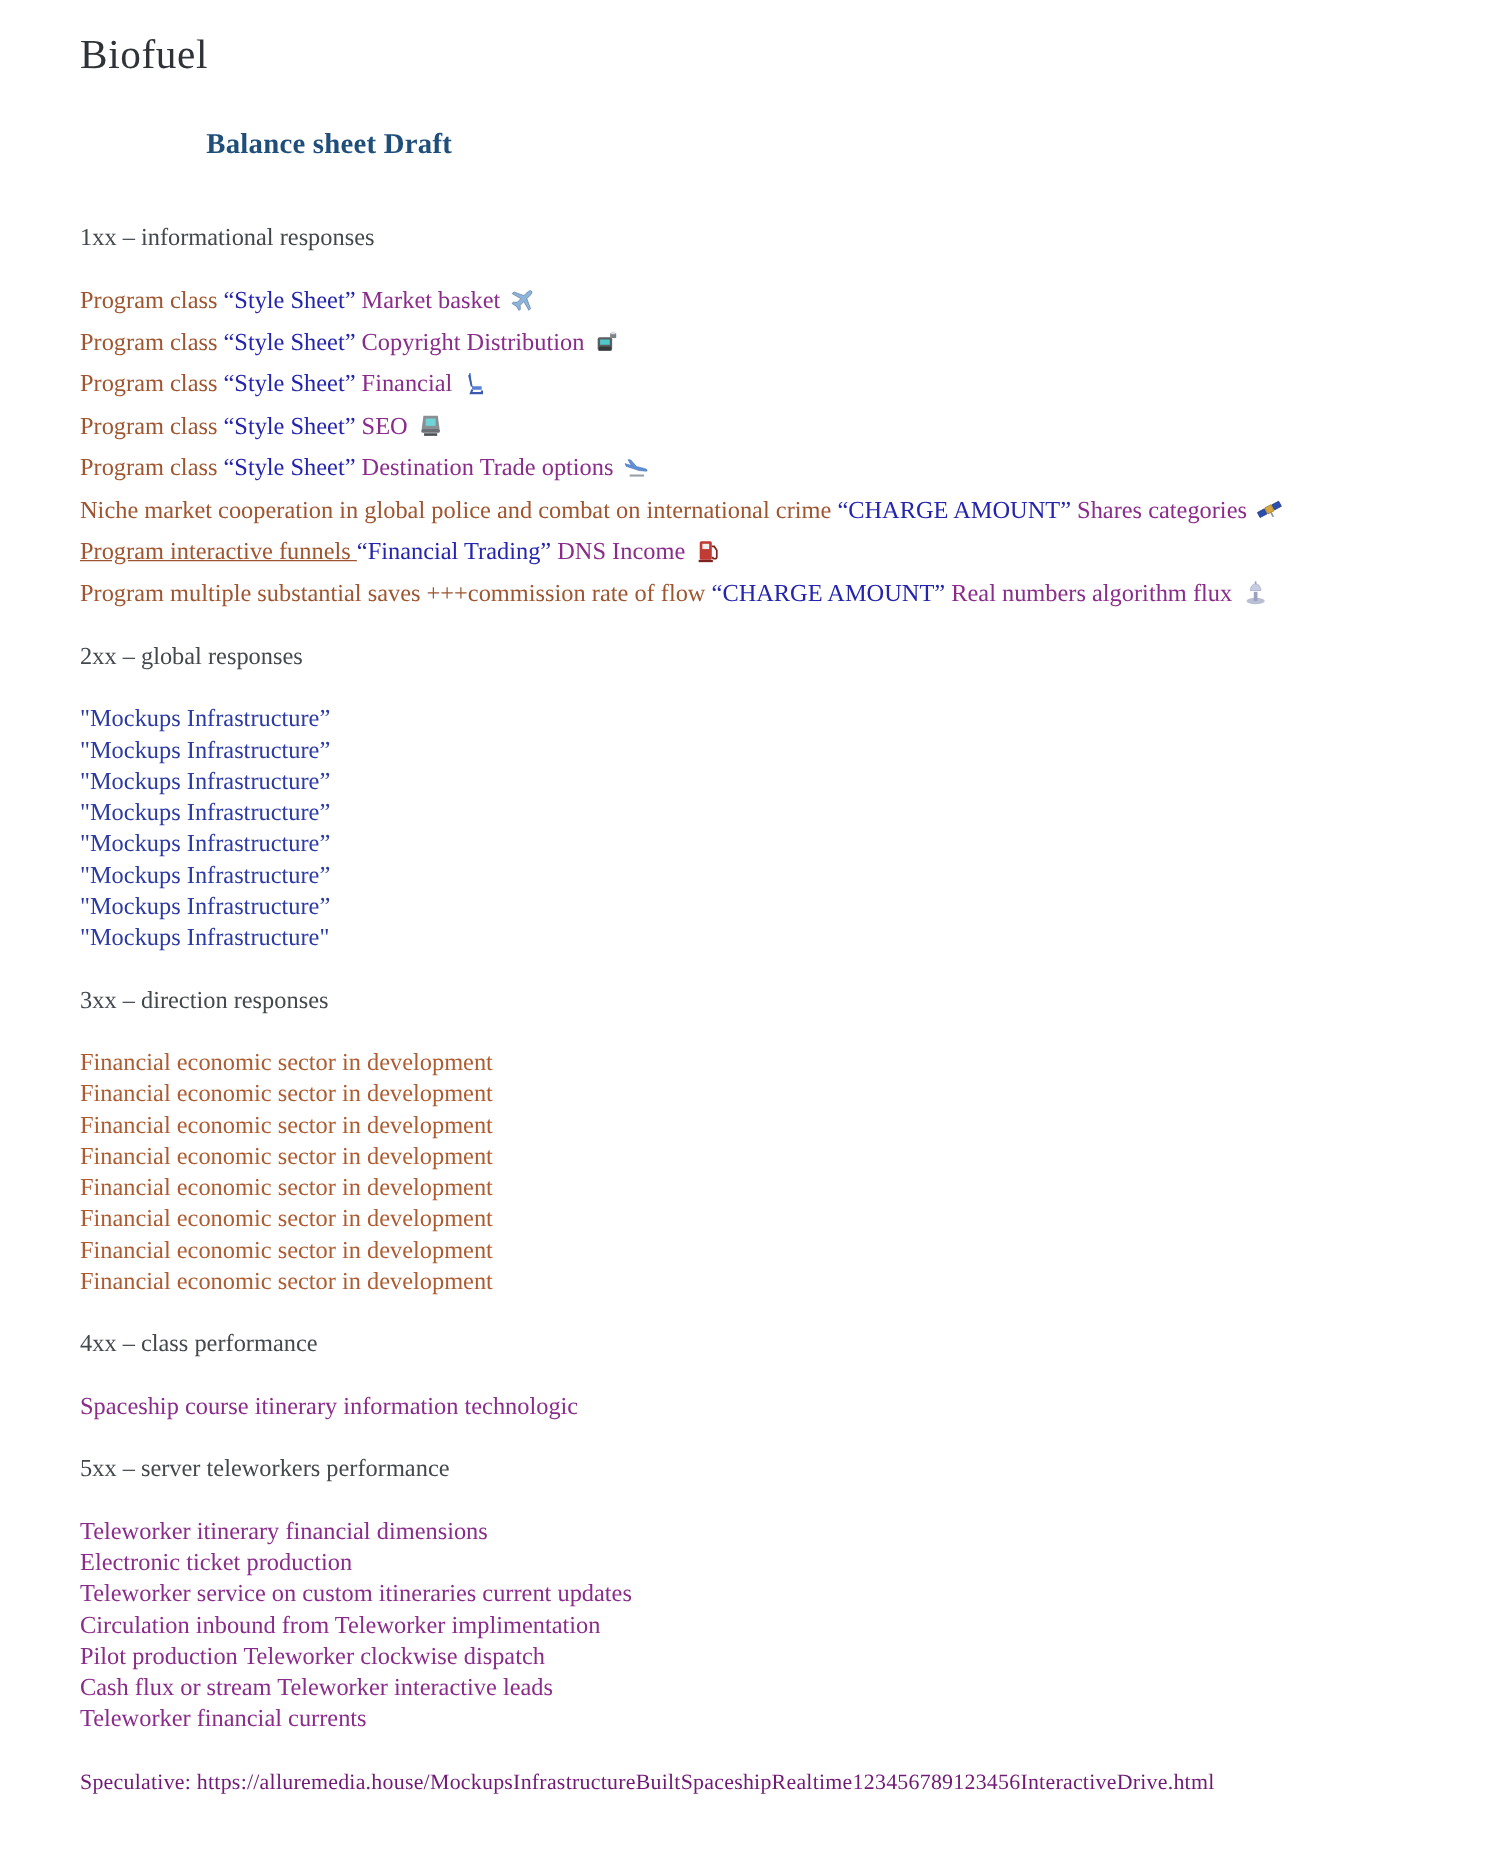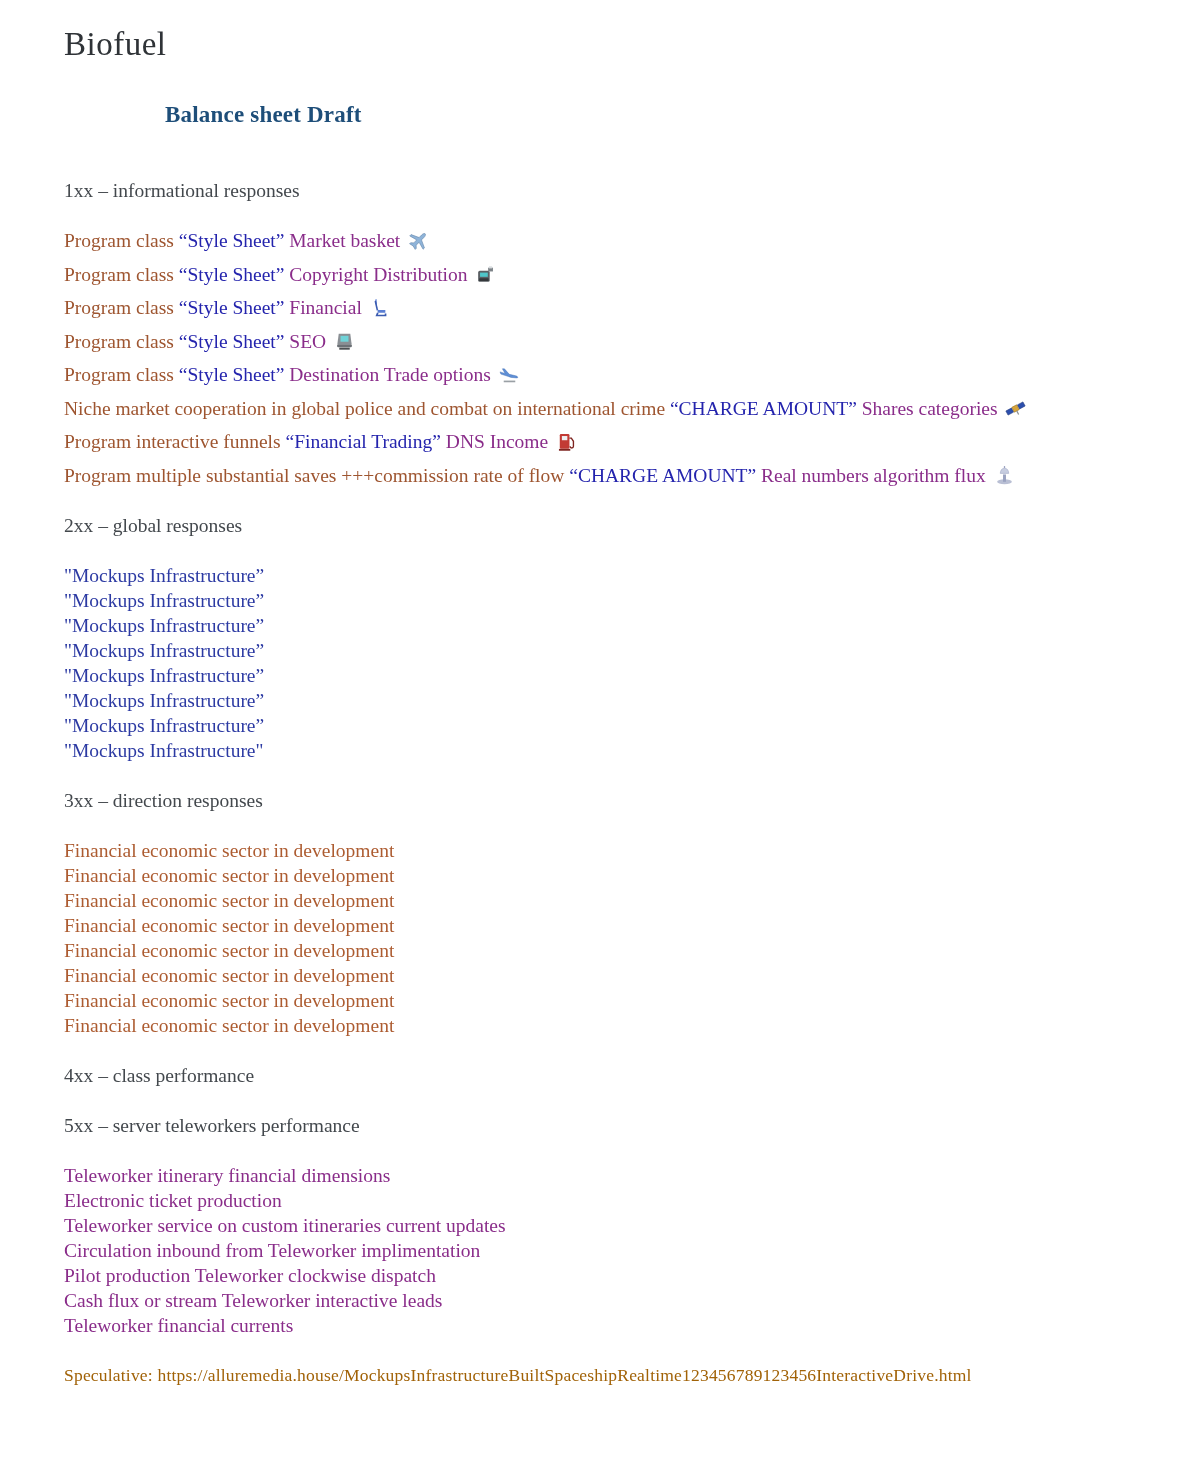--- a/index.html
+++ b/index.html
@@ -71,21 +71,21 @@
     margin: 8.5px 0;
     line-height: 25px;
   }
   p.plain {
     font-size: 19.5px;
     margin: 25px 0;
     line-height: 25px;
   }
   p.footer {
     font-size: 17.5px;
-    color: #a16207;
+    color: #701a75;
     margin: 25px 0 0 0;
     line-height: 25px;
     letter-spacing: 0.2px;
   }
   .emoji {
     display: inline-block;
     width: 21px;
     height: 21px;
     vertical-align: -4px;
     margin-left: 3px;
@@ -132,35 +132,36 @@
             <rect x="4.5" y="15.8" width="11" height="1.6" fill="#9aa0a5"></rect>
           </svg></span></p>
       <p class="rich"><span style="color: rgb(158, 85, 48);">Niche market cooperation in global police and combat on international crime </span><span style="color: rgb(36, 36, 173);">“CHARGE AMOUNT” </span><span style="color: rgb(138, 45, 138);">Shares categories </span><span class="emoji"><svg viewBox="0 0 20 20">
             <g transform="rotate(-28 10 10)">
               <rect x="0.8" y="7.8" width="6" height="4.4" fill="#2c4fae" stroke="#1d3577" stroke-width="0.5"></rect>
               <rect x="13.2" y="7.8" width="6" height="4.4" fill="#2c4fae" stroke="#1d3577" stroke-width="0.5"></rect>
               <rect x="7.4" y="7.4" width="5.2" height="5.2" fill="#d7a53c" stroke="#9a7420" stroke-width="0.5"></rect>
               <line x1="10" y1="12.6" x2="10" y2="16.4" stroke="#8a8f94" stroke-width="1.2"></line>
             </g>
           </svg></span></p>
-      <p class="rich"><span style="color: rgb(158, 85, 48);">Program interactive funnels </span><span style="color: rgb(36, 36, 173);">“Financial Trading” </span><span style="color: rgb(138, 45, 138);">DNS Income </span><span class="emoji"><svg viewBox="0 0 20 20">
+      <p class="rich"><span style="color: rgb(158, 85, 48); text-decoration: underline;">Program interactive funnels </span><span style="color: rgb(36, 36, 173);">“Financial Trading” </span><span style="color: rgb(138, 45, 138);">DNS Income </span><span class="emoji"><svg viewBox="0 0 20 20">
             <rect x="3.6" y="2.8" width="9.2" height="14.2" rx="1.2" fill="#c23a34"></rect>
             <rect x="5.6" y="4.8" width="5.2" height="4" fill="#efeff1"></rect>
             <rect x="2.8" y="17" width="10.8" height="1.8" fill="#7e2420"></rect>
             <path d="M12.8 6.8 L14.6 6.8 L16.6 9.8 L16.6 14.6 A1.6 1.6 0 0 1 13.4 14.6" fill="none" stroke="#7e2420" stroke-width="1.3"></path>
           </svg></span></p>
       <p class="rich"><span style="color: rgb(158, 85, 48);">Program multiple substantial saves +++commission rate of flow </span><span style="color: rgb(36, 36, 173);">“CHARGE AMOUNT” </span><span style="color: rgb(138, 45, 138);">Real numbers algorithm flux </span><span class="emoji"><svg viewBox="0 0 20 20">
             <ellipse cx="10" cy="16" rx="7" ry="2.4" fill="#b9bfd4"></ellipse>
             <rect x="8.6" y="9" width="2.8" height="7" fill="#9aa2c0"></rect>
             <path d="M10 3 C7 3 6 6 6 8 L14 8 C14 6 13 3 10 3 Z" fill="#c7cde0" stroke="#9aa2c0" stroke-width="0.5"></path>
             <line x1="10" y1="1" x2="10" y2="3" stroke="#9aa2c0" stroke-width="1.2"></line>
           </svg></span></p>
       <h2 class="section-header">2xx – global responses</h2>
       <p class="plain" style="color: rgb(44, 58, 163);">"Mockups Infrastructure”<br>"Mockups Infrastructure”<br>"Mockups Infrastructure”<br>"Mockups Infrastructure”<br>"Mockups Infrastructure”<br>"Mockups Infrastructure”<br>"Mockups Infrastructure”<br>"Mockups Infrastructure"</p>
       <h2 class="section-header">3xx – direction responses</h2>
       <p class="plain" style="color: rgb(173, 92, 49);">Financial economic sector in development<br>Financial economic sector in development<br>Financial economic sector in development<br>Financial economic sector in development<br>Financial economic sector in development<br>Financial economic sector in development<br>Financial economic sector in development<br>Financial economic sector in development</p>
       <h2 class="section-header">4xx – class performance</h2>
+      <p class="plain" style="color: rgb(138, 45, 138);">Spaceship course itinerary information technologic</p>
       <h2 class="section-header">5xx – server teleworkers performance</h2>
       <p class="plain" style="color: rgb(138, 45, 138);">Teleworker itinerary financial dimensions<br>Electronic ticket production<br>Teleworker service on custom itineraries current updates<br>Circulation inbound from Teleworker implimentation<br>Pilot production Teleworker clockwise dispatch<br>Cash flux or stream Teleworker interactive leads<br>Teleworker financial currents</p>
     </div>
 
   <p class="footer">Speculative: https://alluremedia.house/MockupsInfrastructureBuiltSpaceshipRealtime123456789123456InteractiveDrive.html</p>
 </div>
 
 </body></html>

